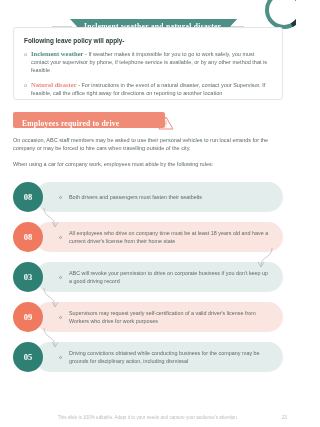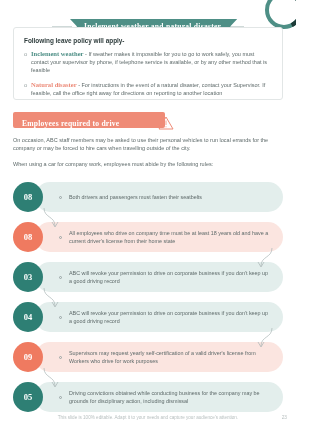--- a/index.html
+++ b/index.html
@@ -341,31 +341,20 @@
       <span class="rule-dot"></span>
       <span class="rule-text">ABC will revoke your permission to drive on corporate business if you don't keep up a good driving record</span>
     </div>
     <div class="rule-badge teal">03</div>
     <svg class="connector conn-left" viewBox="0 0 24 20">
       <path d="M3 0 C3 10, 14 8, 14 18" fill="none" stroke="#a9b4b4" stroke-width=".7"></path>
       <path d="M11 14 L14 19 L17 14" fill="none" stroke="#a9b4b4" stroke-width=".7"></path>
     </svg>
   </div>
 
-  <div class="rule-row">
-    <div class="rule-pill teal">
-      <span class="rule-dot"></span>
-      <span class="rule-text">ABC will revoke your permission to drive on corporate business if you don't keep up a good driving record</span>
-    </div>
-    <div class="rule-badge teal">04</div>
-    <svg class="connector conn-right" viewBox="0 0 24 20">
-      <path d="M21 0 C21 10, 10 8, 10 18" fill="none" stroke="#a9b4b4" stroke-width=".7"></path>
-      <path d="M7 14 L10 19 L13 14" fill="none" stroke="#a9b4b4" stroke-width=".7"></path>
-    </svg>
-  </div>
 
   <div class="rule-row">
     <div class="rule-pill coral">
       <span class="rule-dot"></span>
       <span class="rule-text">Supervisors may request yearly self-certification of a valid driver's license from Workers who drive for work purposes</span>
     </div>
     <div class="rule-badge coral">09</div>
     <svg class="connector conn-left" viewBox="0 0 24 20">
       <path d="M3 0 C3 10, 14 8, 14 18" fill="none" stroke="#a9b4b4" stroke-width=".7"></path>
       <path d="M11 14 L14 19 L17 14" fill="none" stroke="#a9b4b4" stroke-width=".7"></path>

